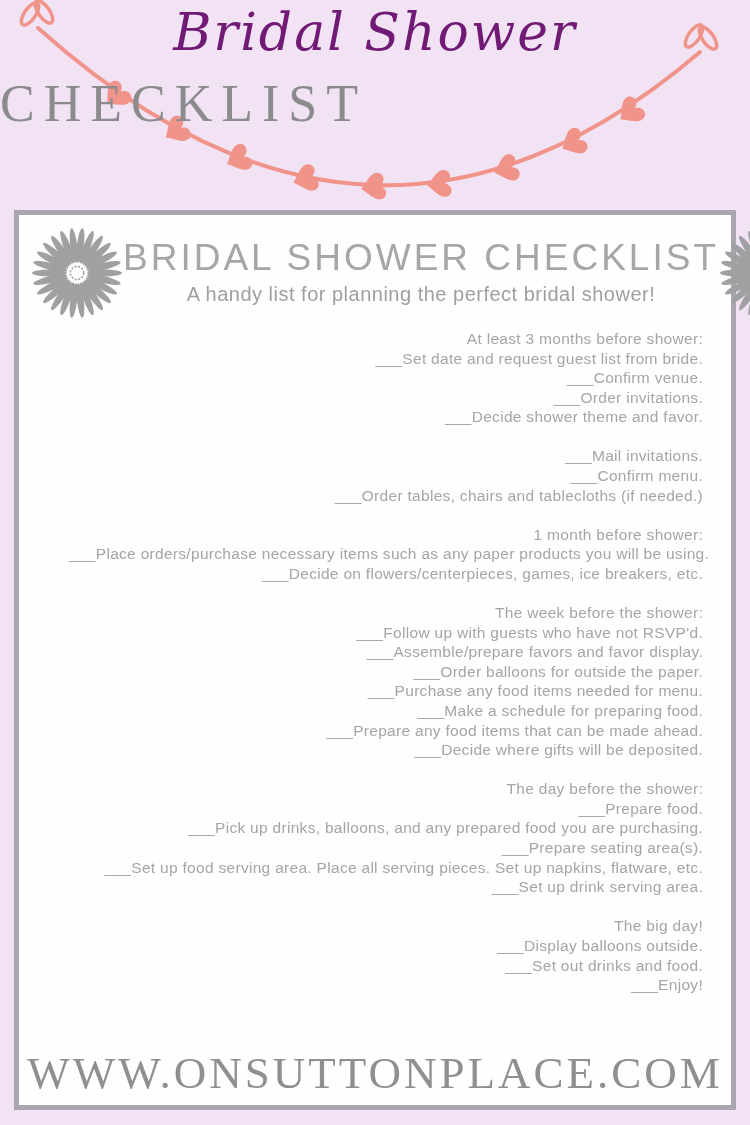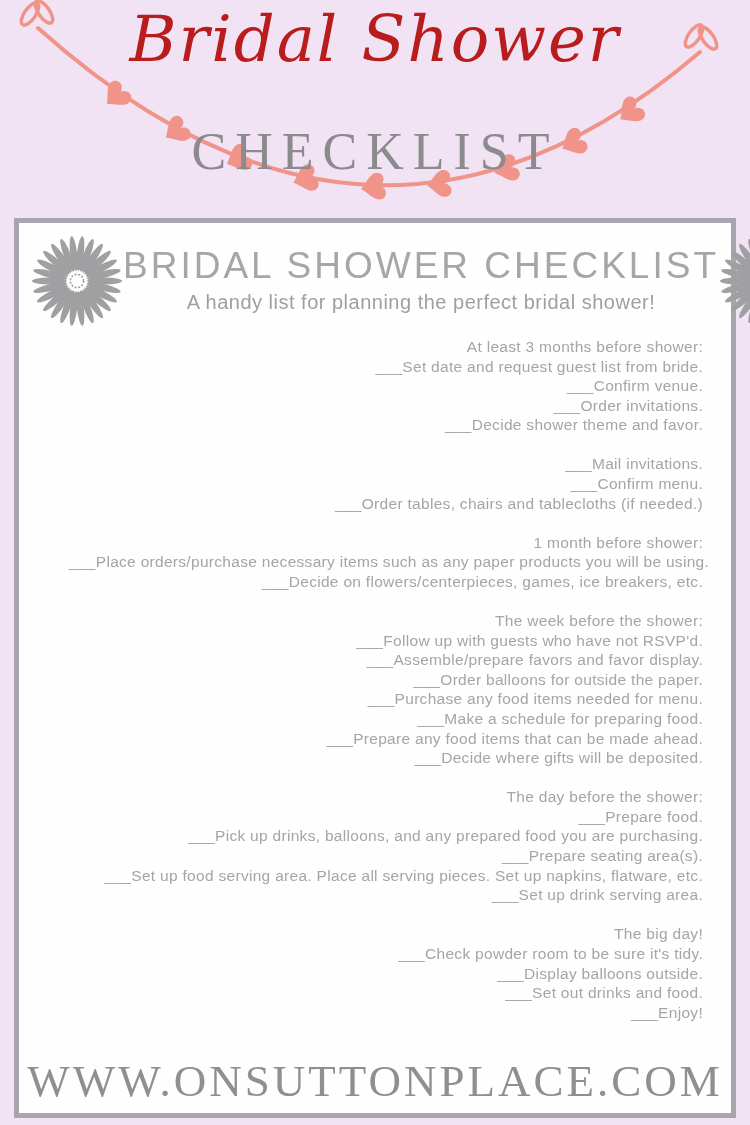--- a/index.html
+++ b/index.html
@@ -12,41 +12,40 @@
   }
 
   
   .banner { position:relative; height:211px; width:750px; }
   .banner svg.garland { position:absolute; left:0; top:0; width:750px; height:211px; }
   .script-title {
     position:absolute; top:2px; left:0; width:100%;
     text-align:center;
     font-family:"DejaVu Serif", serif;
     font-style:italic;
-    font-size:64px;
-    color:#b91c1c;
+    font-size:52px;
+    color:#701a75;
     letter-spacing:2px;
   }
   .caps-title {
     position:absolute; top:74px; left:0; width:100%;
-    text-align:center;
+    text-align:left;
     font-family:"Liberation Serif", serif;
     font-size:52px;
     color:#8b8b8d;
     letter-spacing:9px;
-    margin-top:48px;
   }
 
   
   .card {
     position:absolute; left:14px; top:210px;
     width:722px; height:900px;
     background:#fefefe;
     border:5px solid #a9a4ad;
-    display:flex; flex-direction:column;margin-top:8px;
+    display:flex; flex-direction:column;
   }
   .card-header {
     display:flex; align-items:flex-start; justify-content:space-between;
     padding:12px 12px 0 12px;
   }
   .daisy { width:92px; height:92px; flex:0 0 auto; }
   .header-center { flex:1 1 auto; text-align:center; padding-top:10px; }
   .card-title {
     font-family:"Liberation Sans", sans-serif;
     font-weight:normal;
@@ -222,21 +221,20 @@
       <div class="section">
         <div class="sec-heading">The day before the shower:</div>
         <div class="item">___Prepare food.</div>
         <div class="item">___Pick up drinks, balloons, and any prepared food you are purchasing.</div>
         <div class="item">___Prepare seating area(s).</div>
         <div class="item">___Set up food serving area. Place all serving pieces. Set up napkins, flatware, etc.</div>
         <div class="item">___Set up drink serving area.</div>
       </div>
       <div class="section">
         <div class="sec-heading">The big day!</div>
-        <div class="item">___Check powder room to be sure it's tidy.</div>
         <div class="item">___Display balloons outside.</div>
         <div class="item">___Set out drinks and food.</div>
         <div class="item">___Enjoy!</div>
       </div>
     </div>
 
   <div class="site-url">WWW.ONSUTTONPLACE.COM</div>
 </div>
 
 </body></html>

